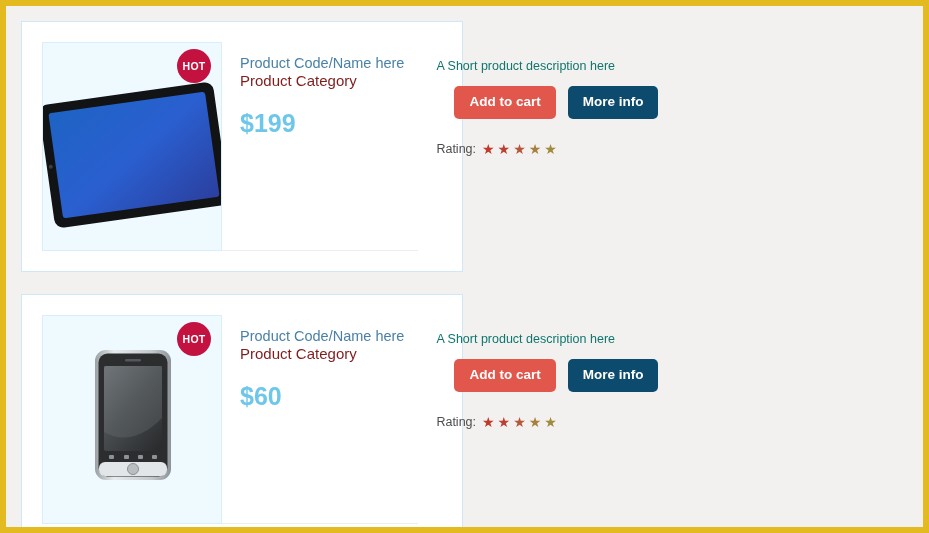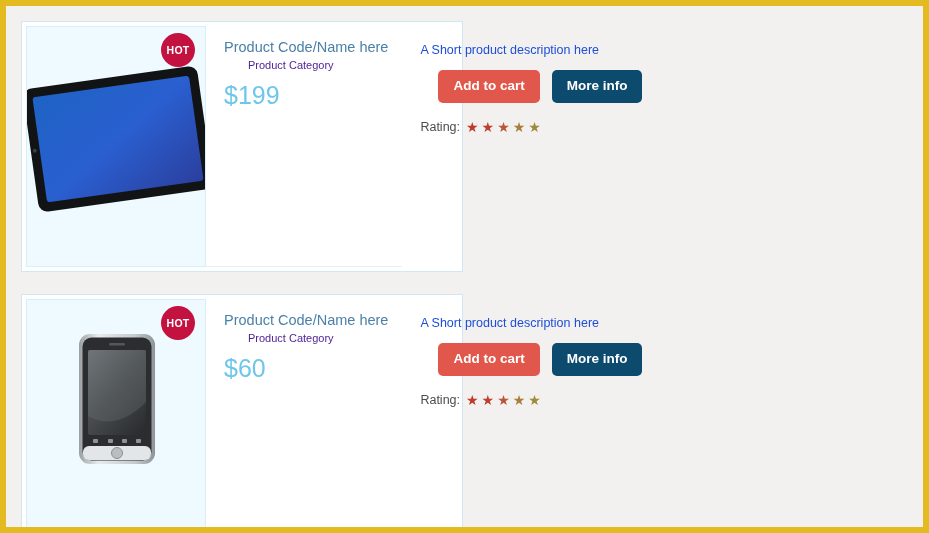--- a/index.html
+++ b/index.html
@@ -41,21 +41,21 @@
 
   
   .product-card {
     width: 442px;
     height: 251px;
     box-sizing: border-box;
     background: #ffffff;
     border: 1px solid #cfe9f4;
     display: flex;
     flex-direction: row;
-    padding: 4px;
+    padding: 20px;
     flex: 0 0 auto;
   }
 
   
   .product-media {
     position: relative;
     width: 180px;
     flex: 0 0 180px;
     background: #eefaff;
     border: 1px solid #d8eef8;
@@ -98,41 +98,40 @@
     padding: 13px 14px 14px 18px;
     border-bottom: 1px solid #ededed;
   }
   .product-title {
     color: #4a81a8;
     font-size: 14.5px;
     line-height: 17px;
     white-space: nowrap;
   }
   .product-category {
-    color: #4c1d95;
-    font-size: 11px;
+    color: #7f1d1d;
+    font-size: 15px;
     line-height: 16px;
     margin-top: 1px;
     white-space: nowrap;
-    margin-left: 24px;
   }
   .product-price {
     color: #6ec6ea;
     font-size: 25px;
     line-height: 29px;
-    margin-top: 8px;
-    font-weight: 400;
+    margin-top: 20px;
+    font-weight: 700;
     white-space: nowrap;
   }
   .product-body {
     padding: 16px 14px 0 18px;
     flex: 1 1 auto;
   }
   .product-description {
-    color: #1d4ed8;
+    color: #0f766e;
     font-size: 12.5px;
     line-height: 16px;
     white-space: nowrap;
   }
   .product-actions {
     margin-top: 12px;
     padding-left: 18px;
     display: flex;
     gap: 12px;
     justify-content: space-between;
@@ -146,21 +145,21 @@
     font-weight: bold;
     padding: 9px 15px 10px 15px;
     line-height: 14px;
     cursor: pointer;
     white-space: nowrap;
   }
   .btn-cart { background: #e2574c; }
   .btn-info { background: #0c4a6e; }
 
   .product-rating {
-    margin-top: 17px;
+    margin-top: 23px;
     display: flex;
     align-items: center;
     gap: 1px;
     color: #4c4c4c;
     font-size: 12.5px;
     white-space: nowrap;
   }
   .rating-label { margin-right: 4px; }
   .star {
     font-size: 14px;

